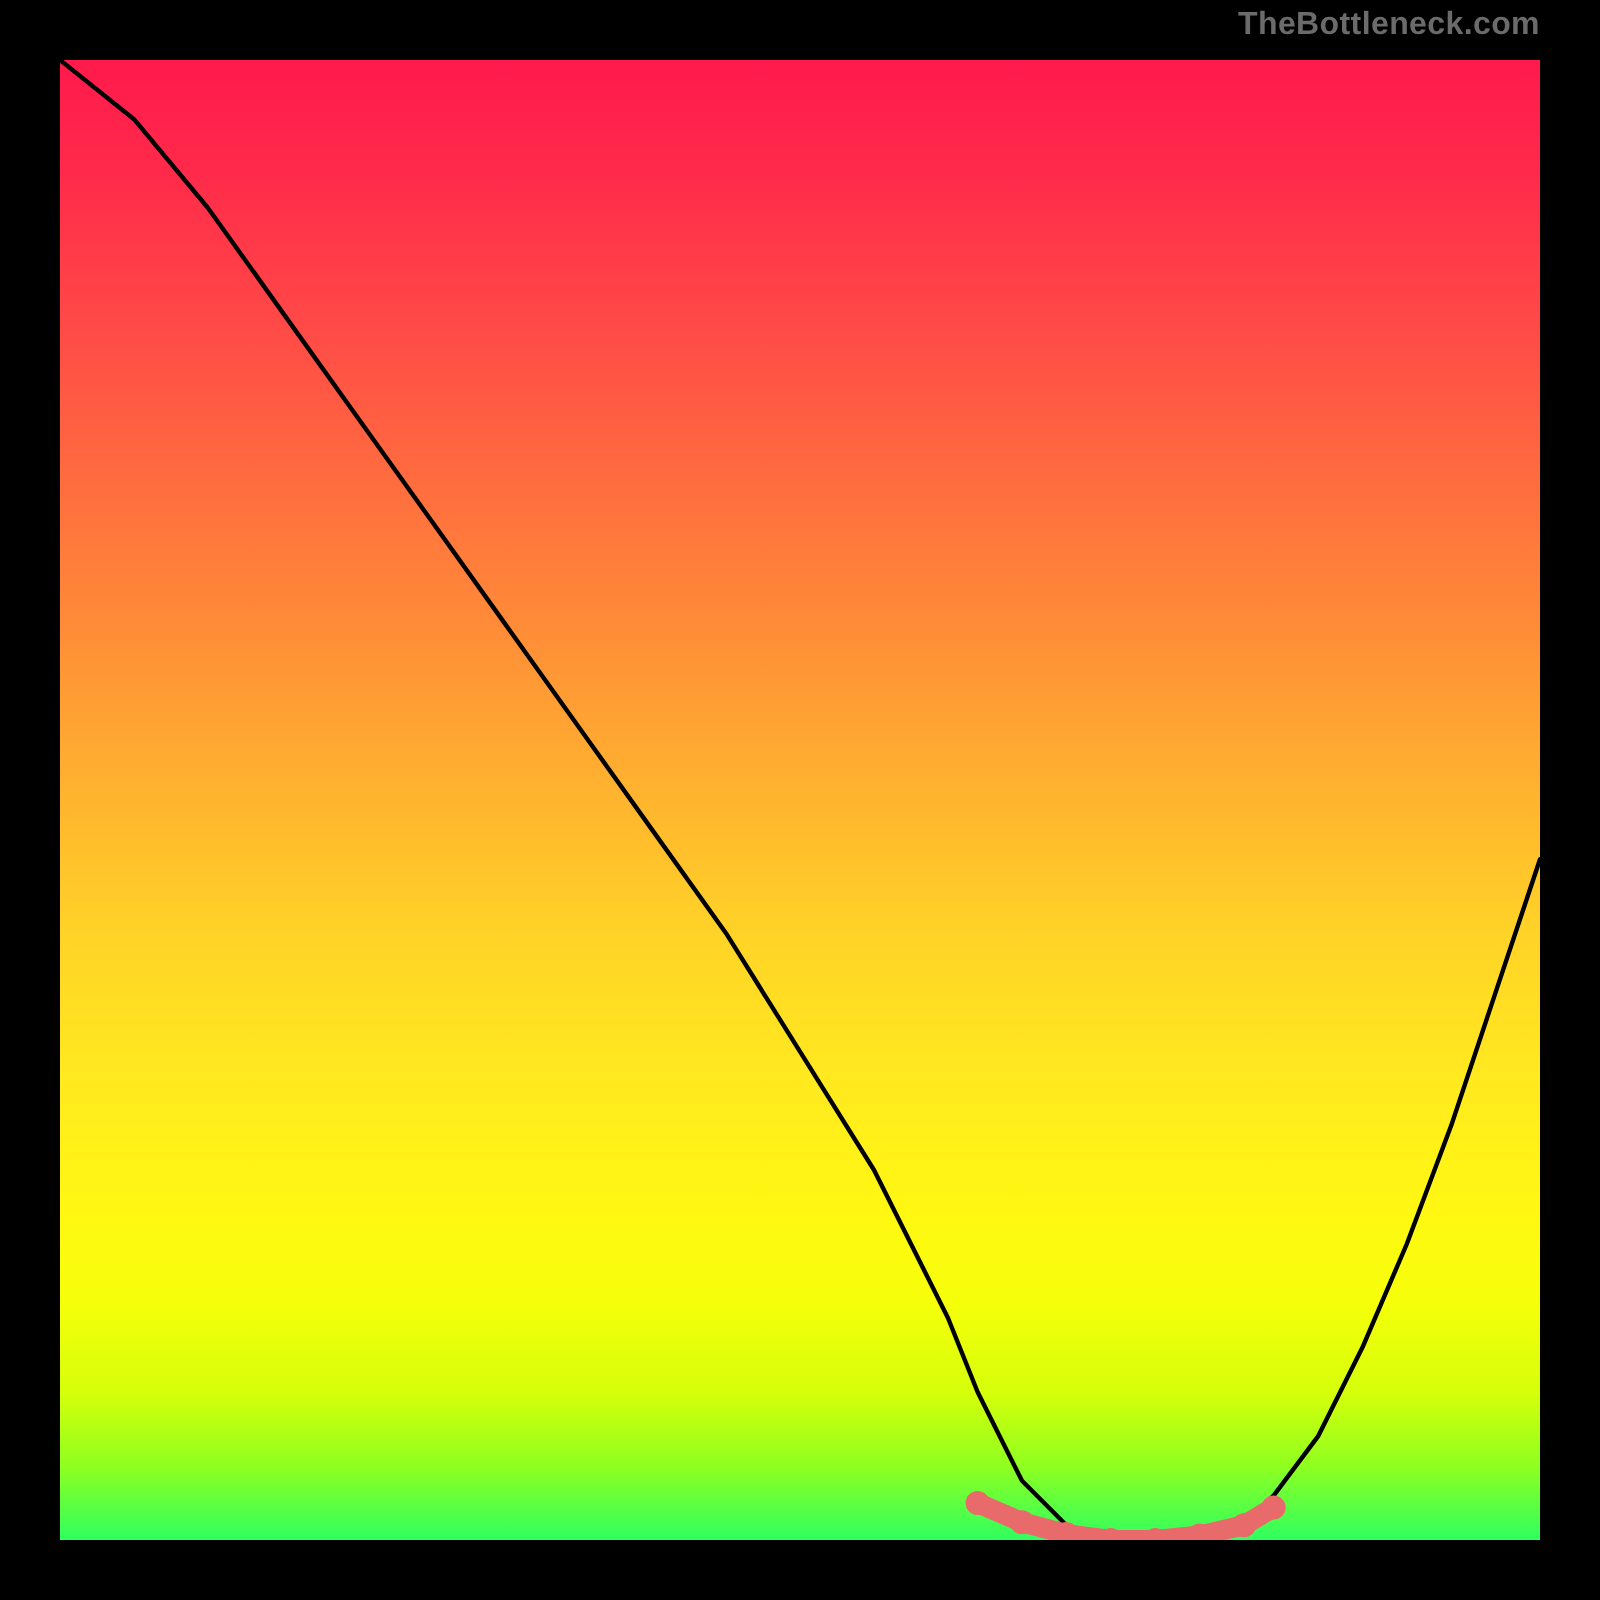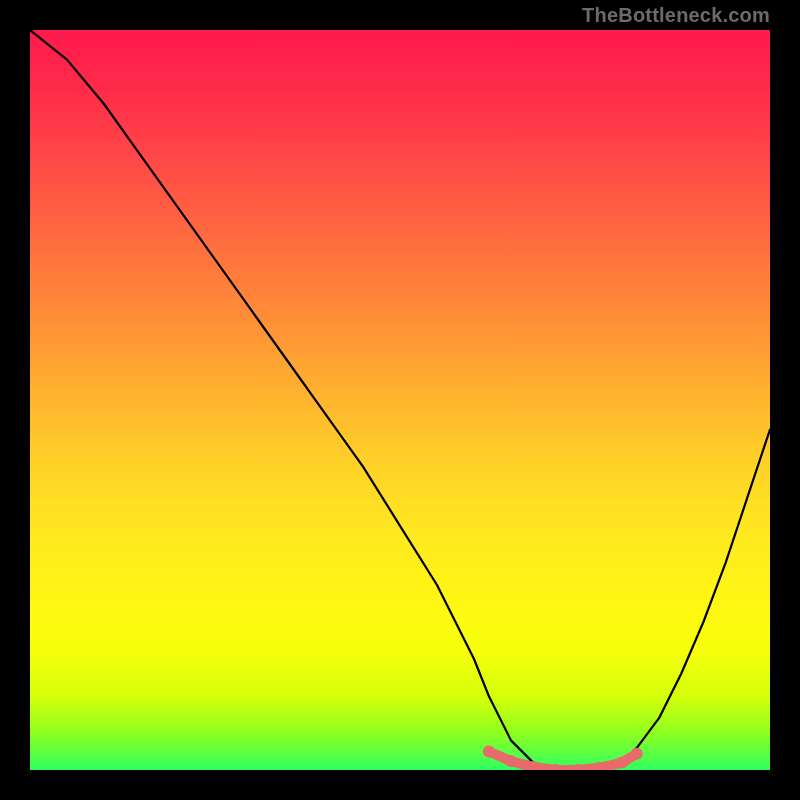--- a/index.html
+++ b/index.html
@@ -43,21 +43,21 @@
     left: 0;
     top: 0;
     width: 740px;
     height: 740px;
   }
   .attribution {
     position: absolute;
     top: 4px;
     right: 30px;
     font-family: Arial, Helvetica, sans-serif;
-    font-size: 20px;
+    font-size: 16px;
     font-weight: bold;
     color: #6b6b6b;
     letter-spacing: 0.2px;
   }
 </style>
 </head>
 <body>
 
 <div class="chart-container">
   <div class="plot-area">

